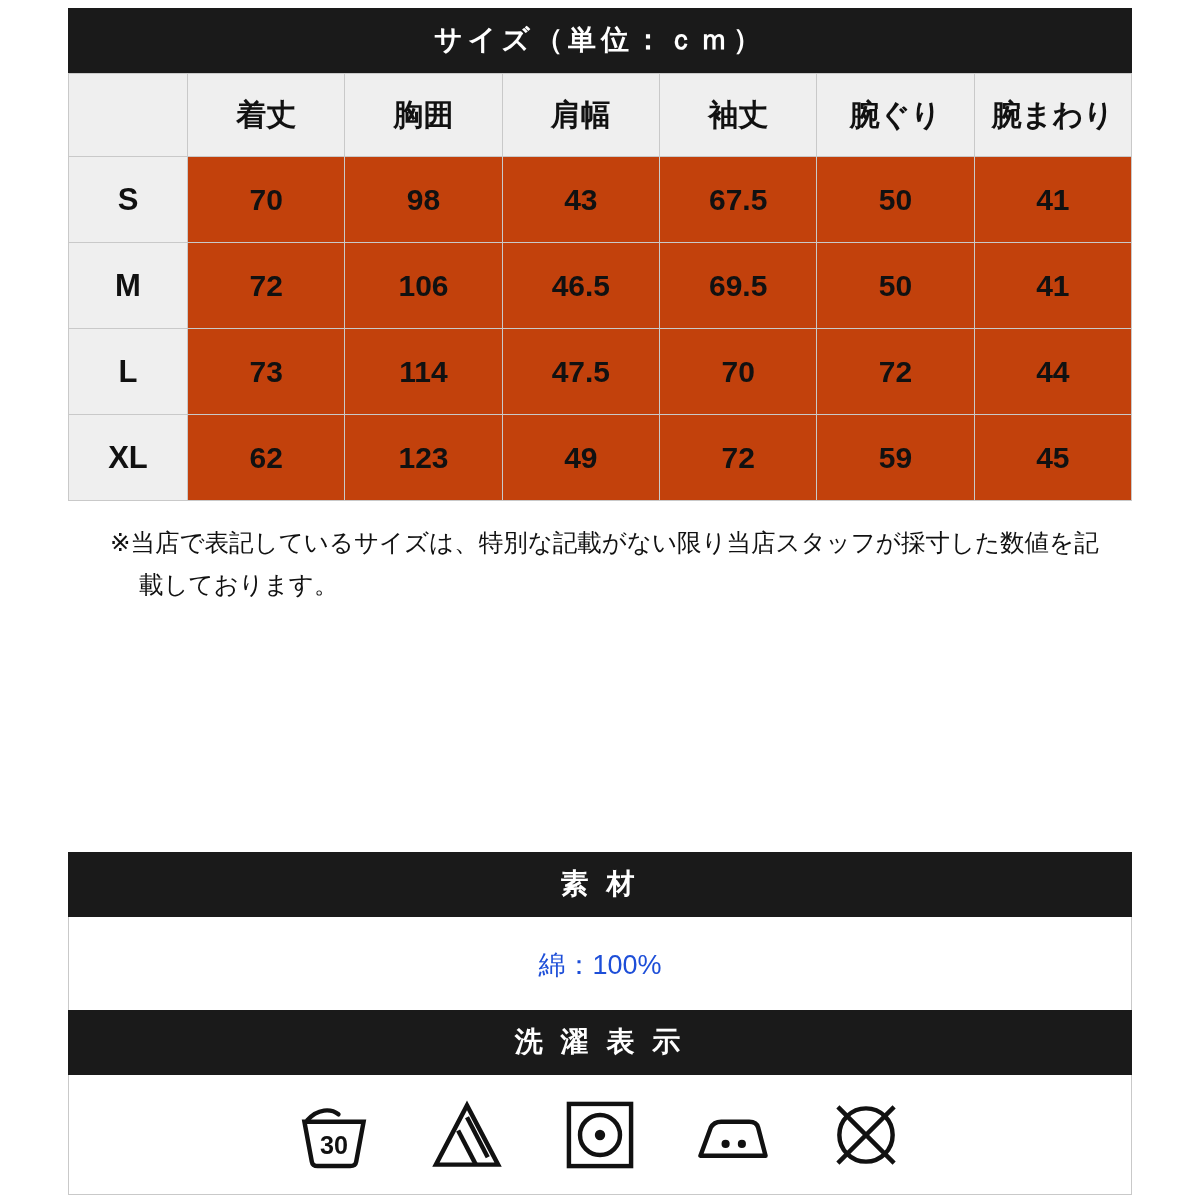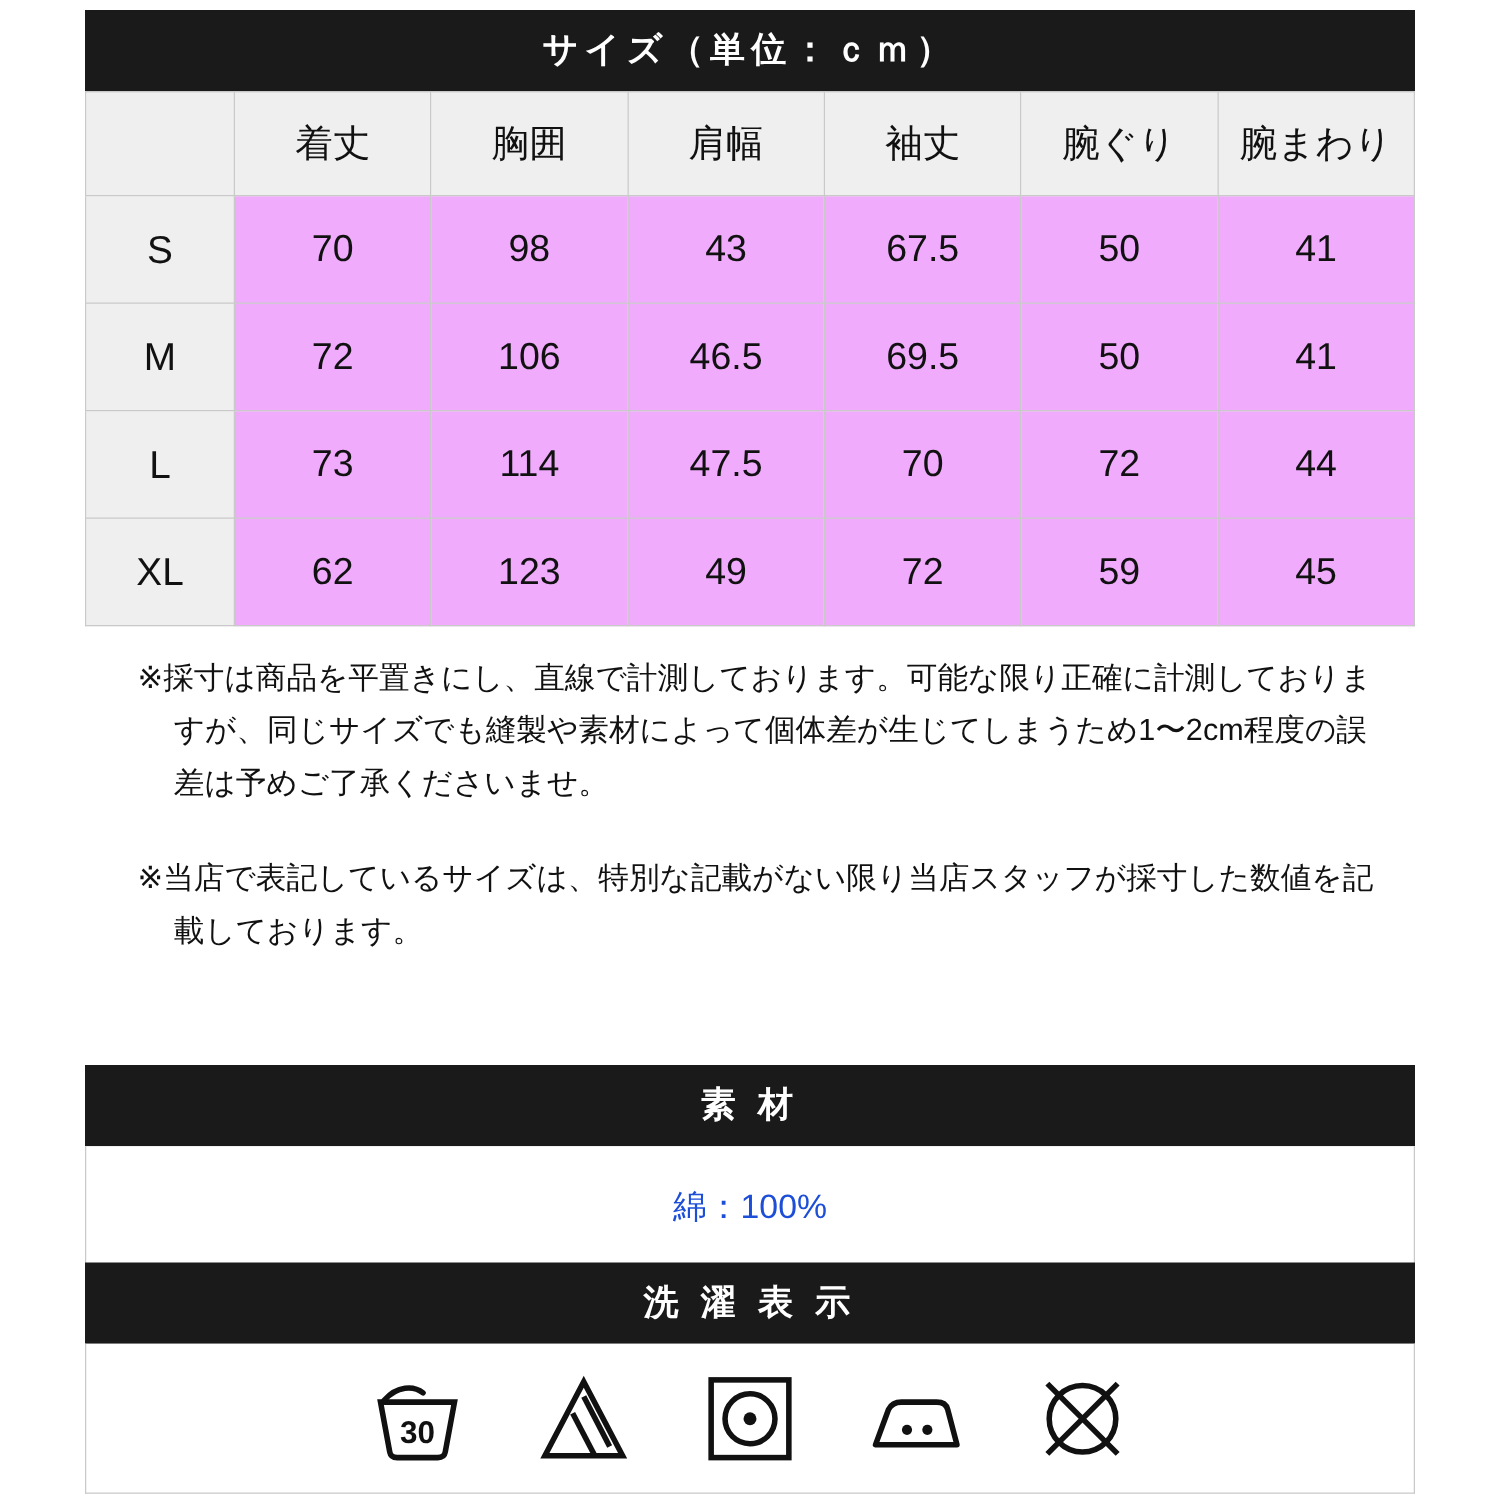--- a/index.html
+++ b/index.html
@@ -40,42 +40,42 @@
     box-sizing: border-box;
   }
   table.size {
     border-collapse: collapse;
     width: 1064px;
     table-layout: fixed;
   }
   table.size td, table.size th {
     border: 1px solid #c9c9c9;
     text-align: center;
-    font-weight: 400;
+    font-weight: 700;
     color: #111;
     font-size: 30px;
     height: 85px;
     padding: 0;
   }
   table.size thead th {
     background: #efefef;
     font-size: 30px;
     height: 82px;
   }
   table.size thead th.corner {
     width: 118px;
     background: #efefef;
   }
   table.size tbody th.rowhead {
     background: #efefef;
     width: 118px;
     font-size: 31px;
   }
   table.size tbody td {
-    background: #f0abfc;
+    background: #c2410c;
   }
 
   
   .notes {
     position: absolute;
     left: 110px;
     top: 522px;
     width: 990px;
   }
   .note {
@@ -192,23 +192,20 @@
           <td>72</td>
           <td>59</td>
           <td>45</td>
         </tr>
       </tbody>
     </table>
   </div>
 
   <div class="notes">
     <div class="note">
-      <span class="body">※採寸は商品を平置きにし、直線で計測しております。可能な限り正確に計測しておりますが、同じサイズでも縫製や素材によって個体差が生じてしまうため1〜2cm程度の誤差は予めご了承くださいませ。</span>
-    </div>
-    <div class="note">
       <span class="body">※当店で表記しているサイズは、特別な記載がない限り当店スタッフが採寸した数値を記載しております。</span>
     </div>
   </div>
 
   <div class="material-block">
     <div class="band">素 材</div>
     <div class="material-body">綿：100%</div>
   </div>
 
   <div class="wash-block">

